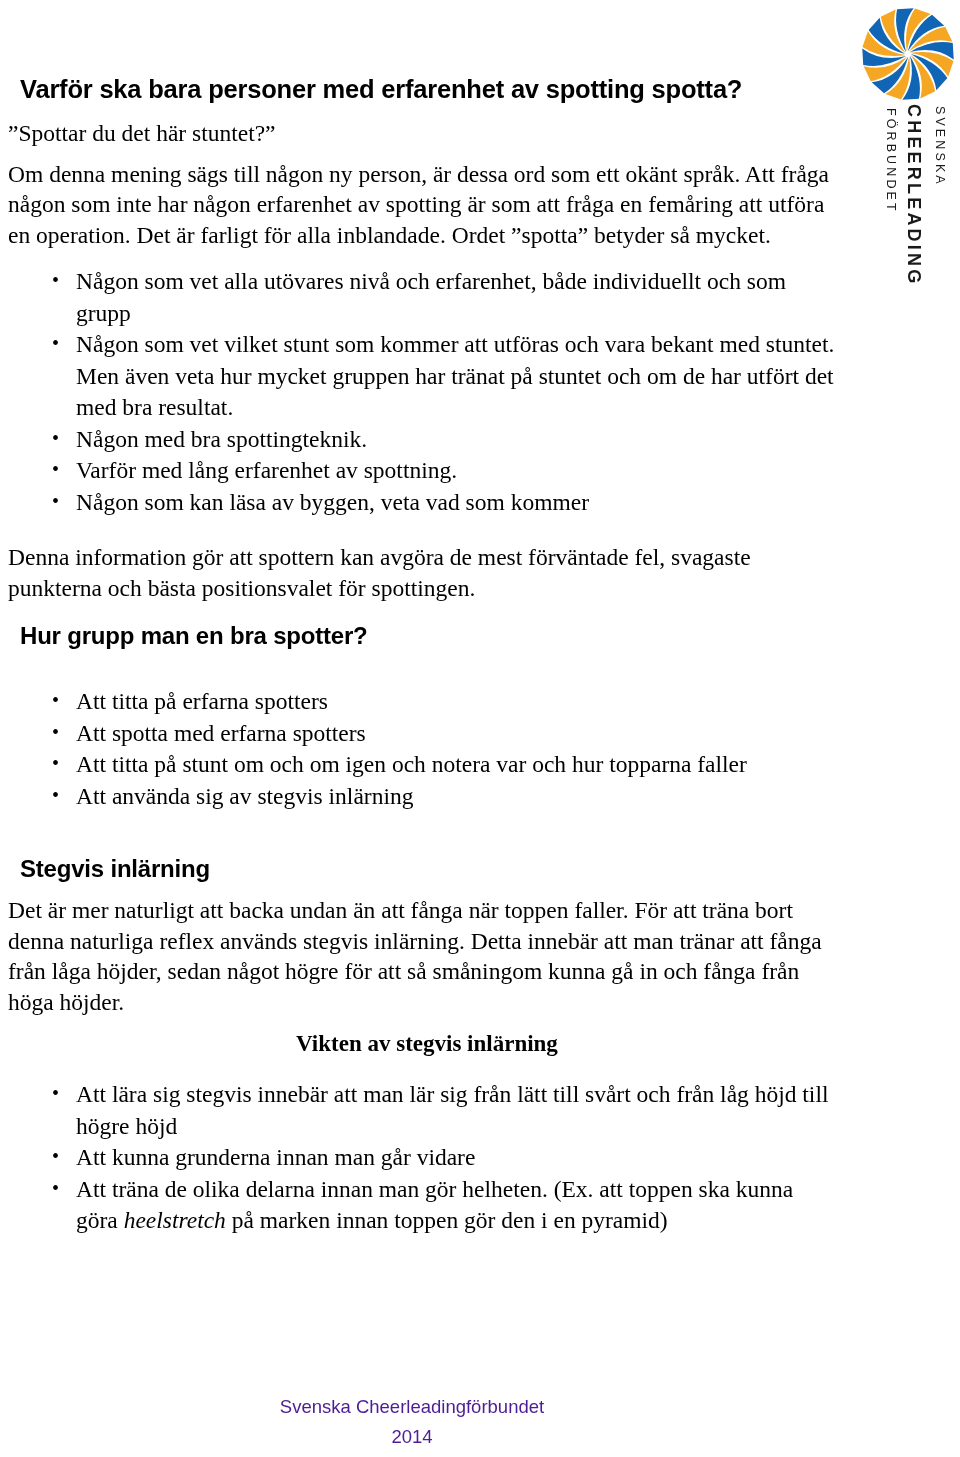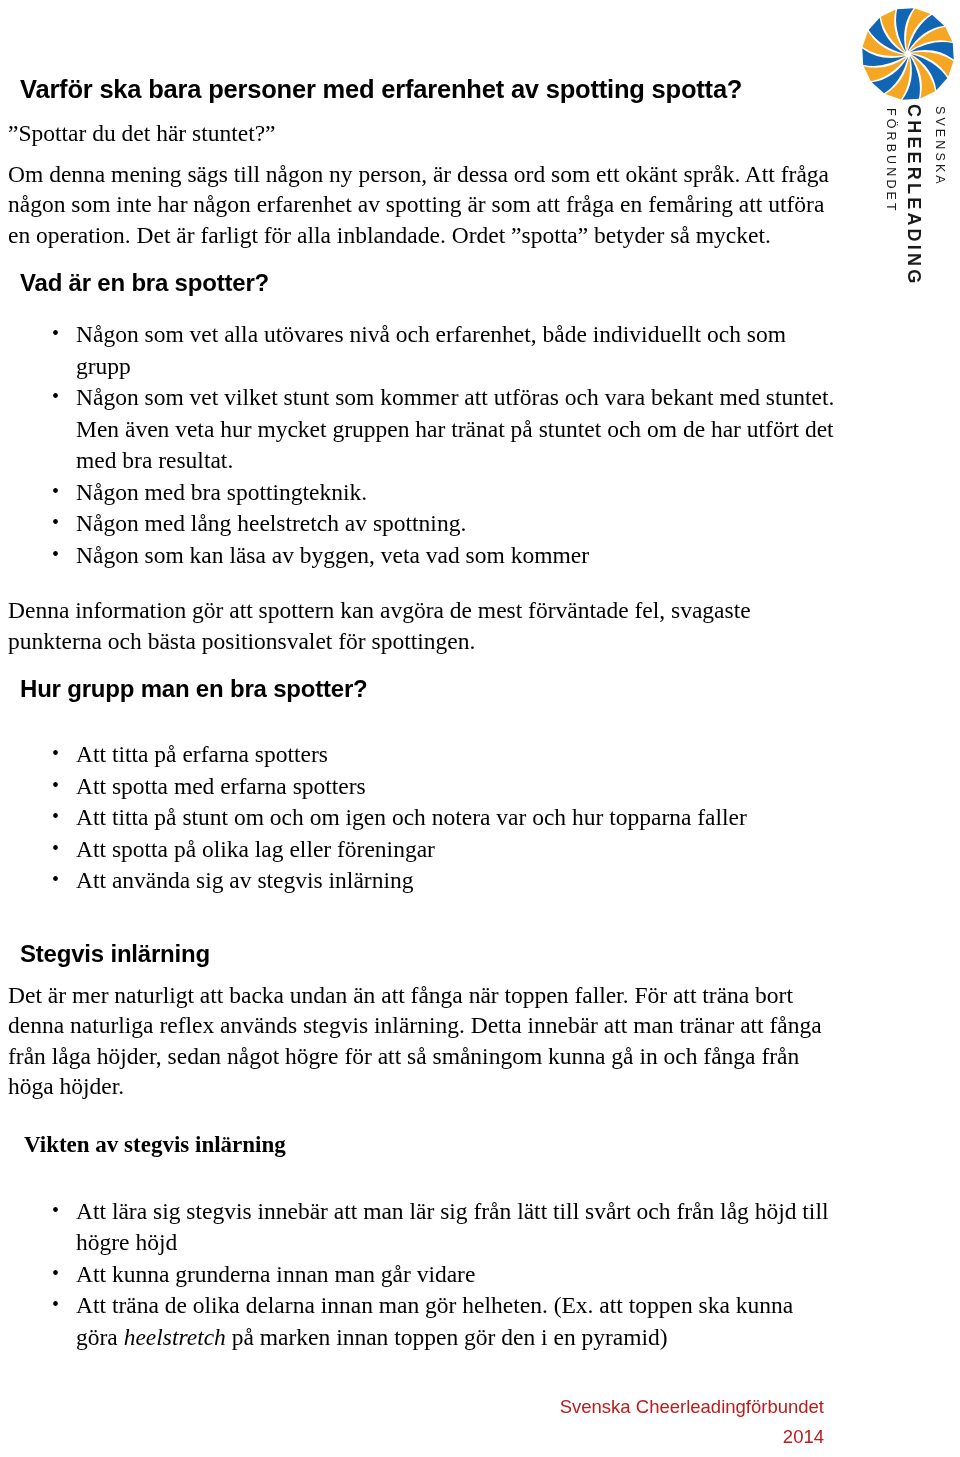--- a/index.html
+++ b/index.html
@@ -78,22 +78,23 @@
     letter-spacing: -0.2px;
   }
   h1.sans-head { font-size: 25.5px; line-height: 30px; }
   h2.sans-head { font-size: 24px;   line-height: 29px; }
 
   h2.serif-head {
     font-family: "Liberation Serif", "DejaVu Serif", serif;
     font-weight: 700;
     font-size: 23px;
     line-height: 30px;
-    margin: 16px;
-    padding: 0;
+    margin: 0;
+    padding: 0;
+    text-align: center;
   }
 
   p.body {
     font-family: Liberation Serif, serif;
     font-size: 23.5px;
     line-height: 30.5px;
     margin: 0;
     padding: 0;
     text-align: left;
   }
@@ -128,25 +129,25 @@
   .sp-20 { height: 20px; }
 
   em.ital { font-style: italic; }
 
   
   #footer {
     position: absolute;
     left: 0;
     top: 1392px;
     width: 824px;
-    text-align: right;
+    text-align: center;
     font-family: "Liberation Sans", "DejaVu Sans", sans-serif;
     font-size: 18.5px;
     line-height: 30px;
-    color: #b91c1c;
+    color: #4c1d95;
   }
   #footer .year { display: block; }
 </style>
 </head>
 <body>
 
 <div id="logo-block">
 
   <svg id="logo-mark" viewBox="0 0 100 100">
     <g id="blades">
@@ -188,48 +189,46 @@
   <div class="sp-2"></div>
 
   <p class="body">”Spottar du det här stuntet?”</p>
 
   <div class="sp-10"></div>
 
   <p class="body">Om denna mening sägs till någon ny person, är dessa ord som ett okänt språk. Att fråga någon som inte har någon erfarenhet av spotting är som att fråga en femåring att utföra en operation. Det är farligt för alla inblandade. Ordet ”spotta” betyder så mycket.</p>
 
   <div class="sp-6"></div>
 
-  <h2 class="sans-head">Vad är en bra spotter?</h2>
 
   <div class="sp-2"></div>
 
   <ul class="bullets">
     <li>Någon som vet alla utövares nivå och erfarenhet, både individuellt och som grupp</li>
     <li>Någon som vet vilket stunt som kommer att utföras och vara bekant med stuntet. Men även veta hur mycket gruppen har tränat på stuntet och om de har utfört det med bra resultat.</li>
     <li>Någon med bra spottingteknik.</li>
-    <li>Någon med lång heelstretch av spottning.</li>
+    <li>Varför med lång erfarenhet av spottning.</li>
     <li>Någon som kan läsa av byggen, veta vad som kommer</li>
   </ul>
 
   <div class="sp-16"></div>
 
   <p class="body">Denna information gör att spottern kan avgöra de mest förväntade fel, svagaste punkterna och bästa positionsvalet för spottingen.</p>
 
   <div class="sp-6"></div>
 
   <h2 class="sans-head">Hur grupp man en bra spotter?</h2>
 
 
   <div class="sp-16"></div>
 
   <ul class="bullets">
     <li>Att titta på erfarna spotters</li>
     <li>Att spotta med erfarna spotters</li>
     <li>Att titta på stunt om och om igen och notera var och hur topparna faller</li>
-    <li>Att spotta på olika lag eller föreningar</li>
     <li>Att använda sig av stegvis inlärning</li>
   </ul>
 
   <div class="sp-16"></div>
 
 
   <div class="sp-6"></div>
 
   <h2 class="sans-head">Stegvis inlärning</h2>
 

